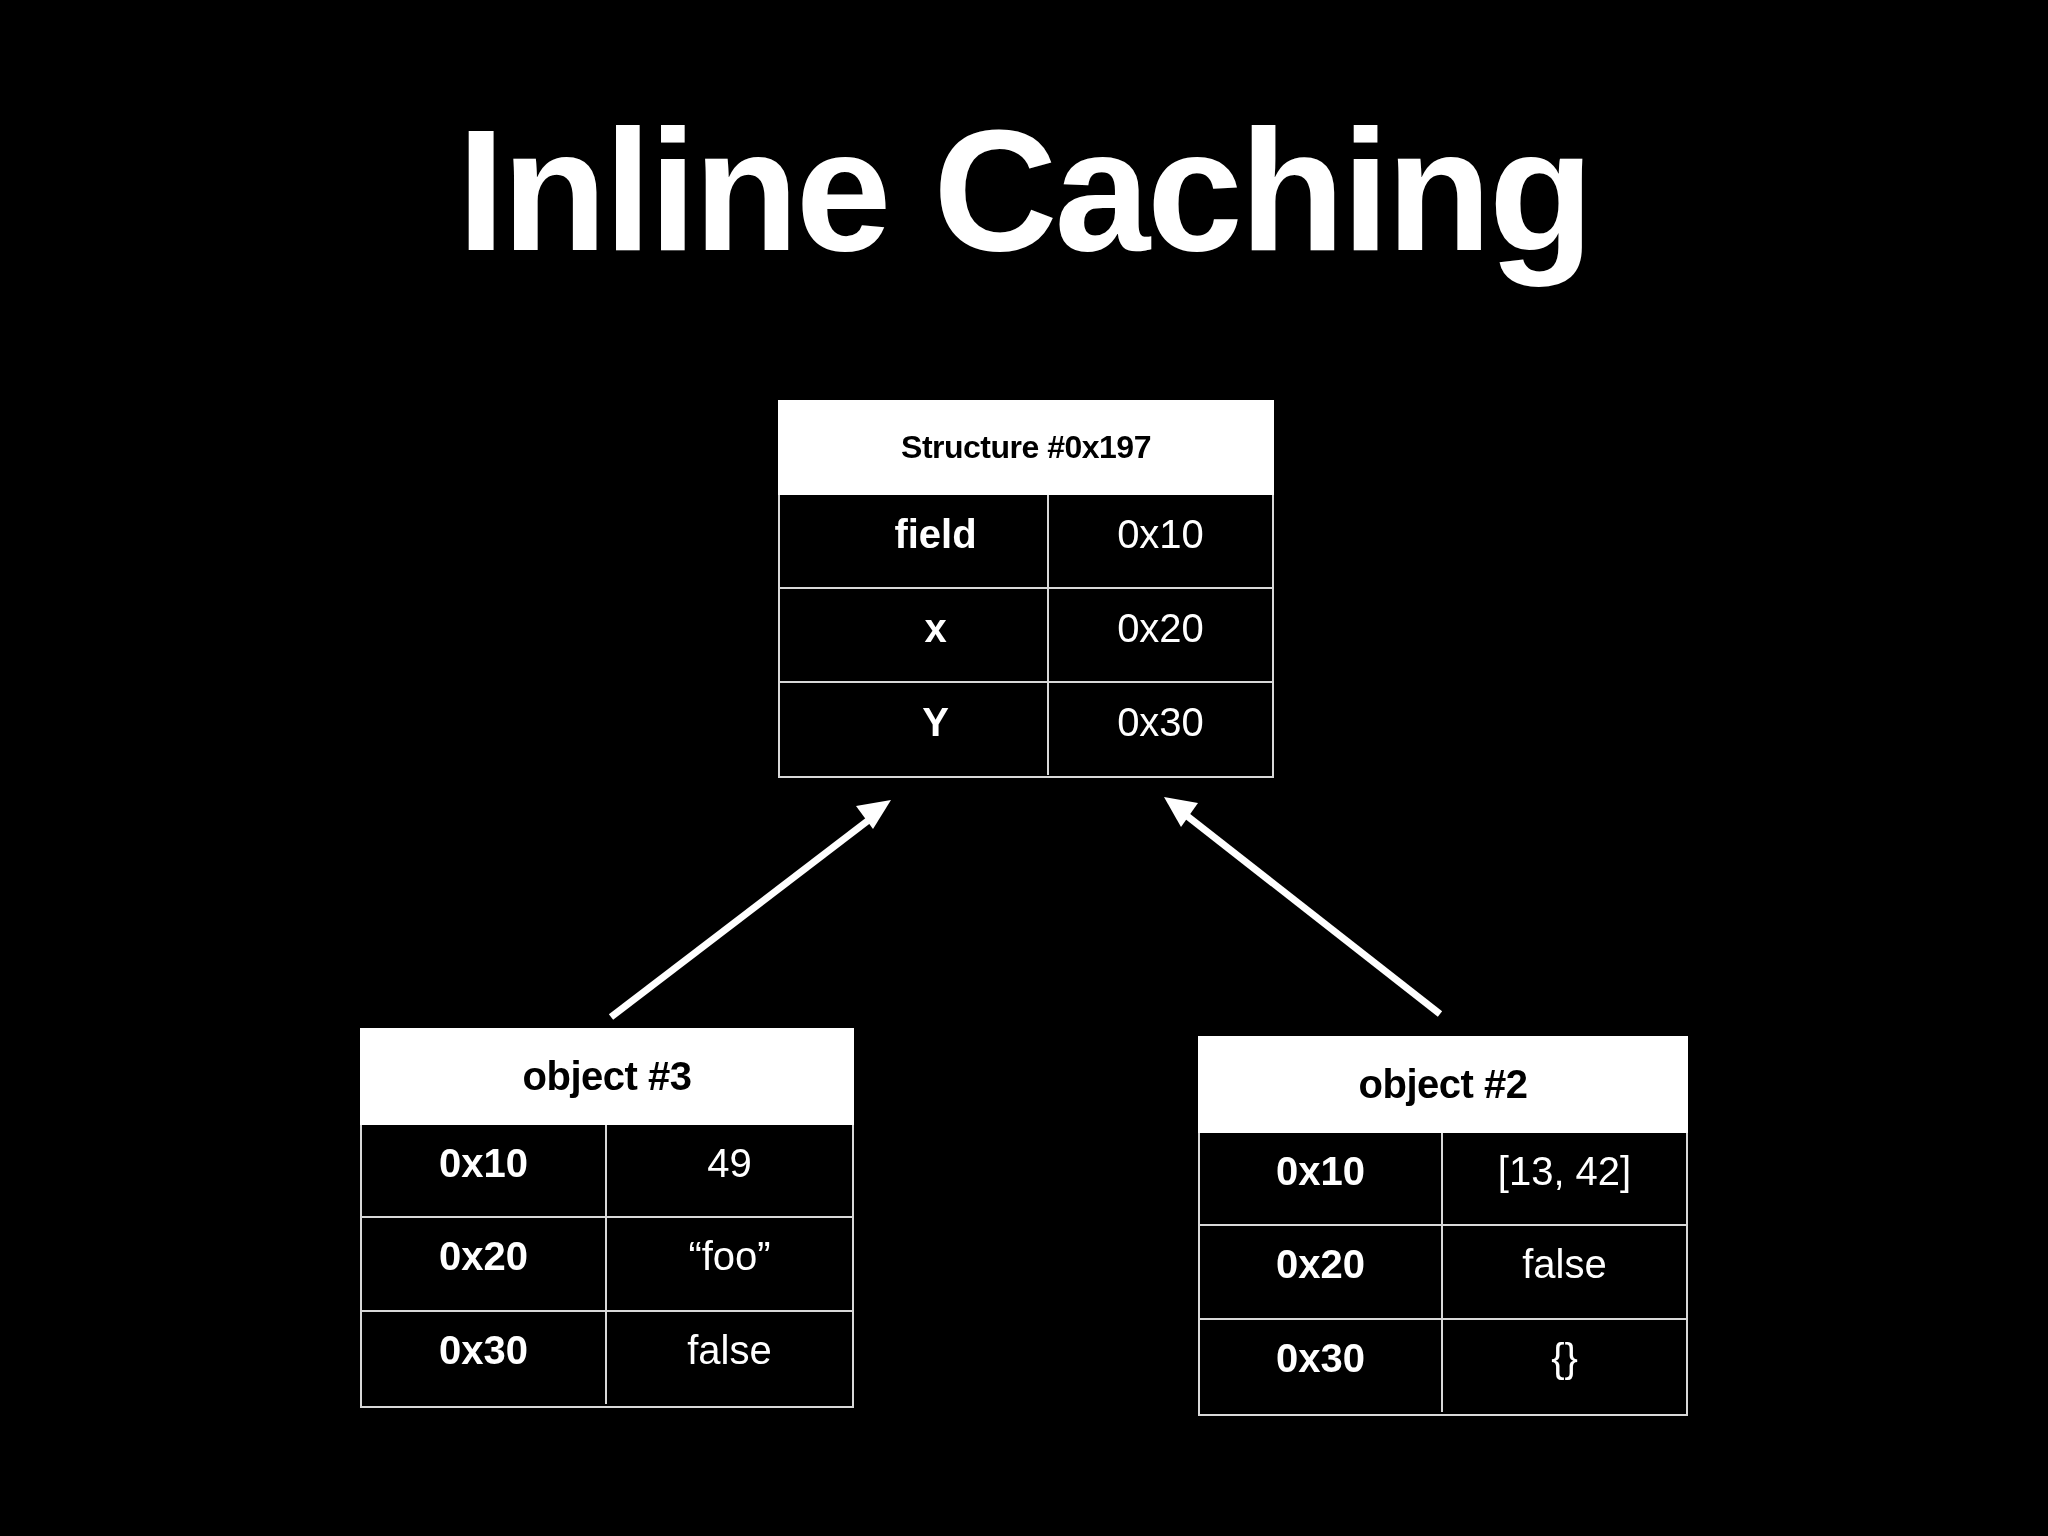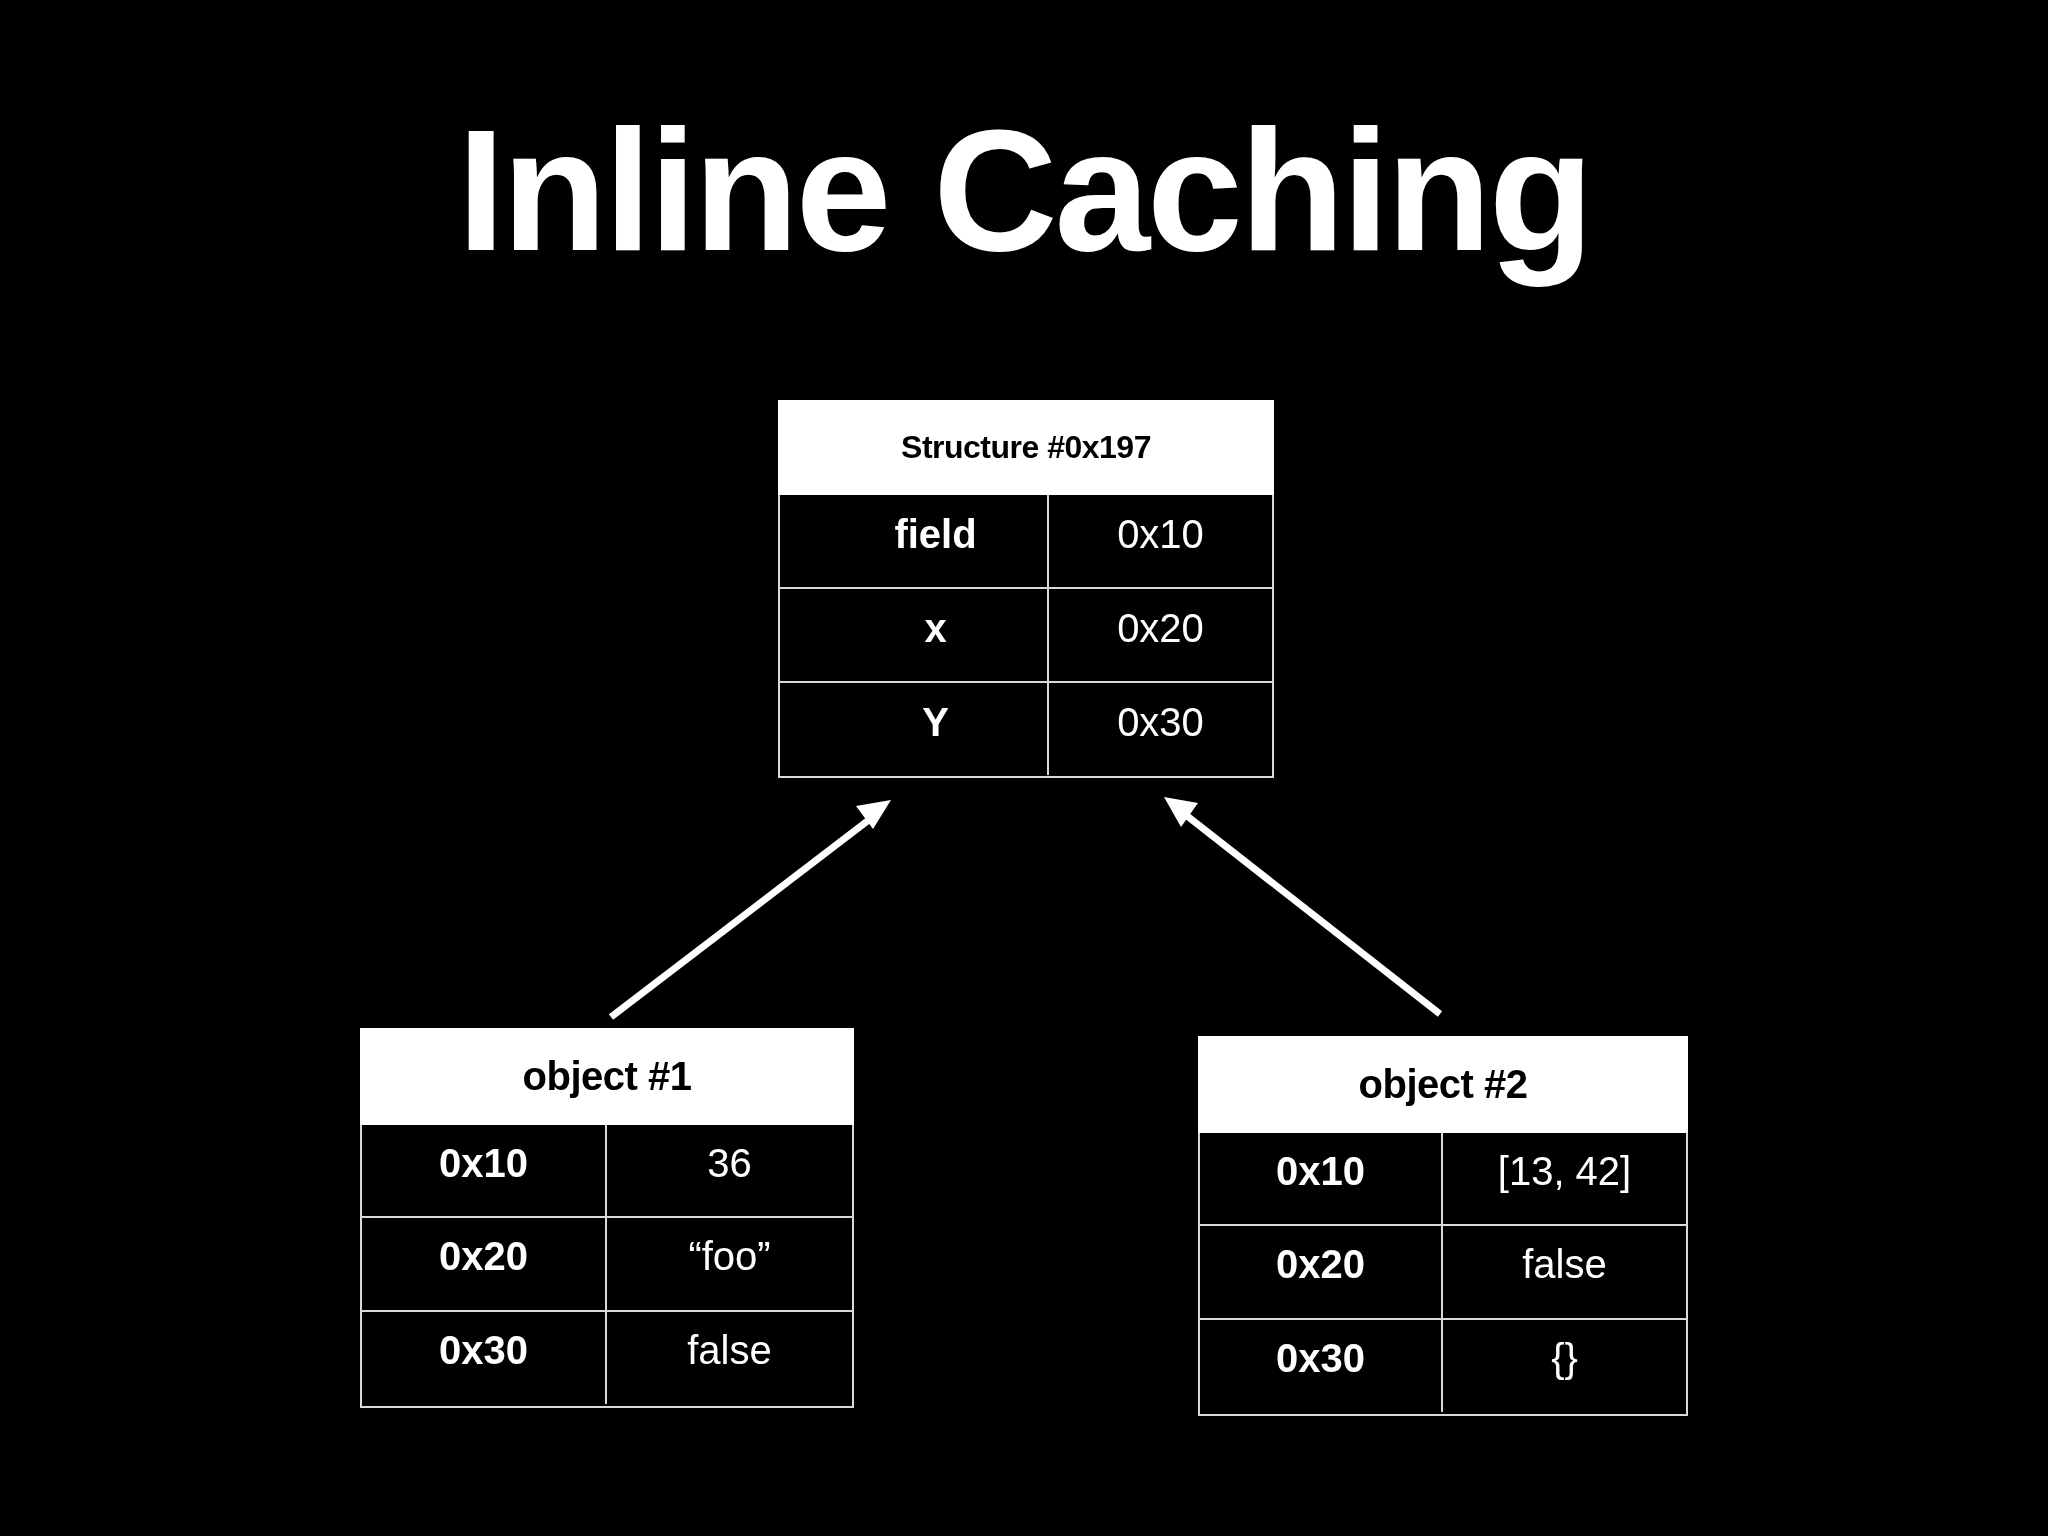--- a/index.html
+++ b/index.html
@@ -168,25 +168,25 @@
         <div class="cell cell-val">0x20</div>
       </div>
       <div class="row">
         <div class="cell cell-key">Y</div>
         <div class="cell cell-val">0x30</div>
       </div>
     </div>
   </div>
 
   <div class="card object-card" id="object1-card">
-    <div class="card-header">object #1</div>
+    <div class="card-header">object #3</div>
     <div class="card-body">
       <div class="row">
         <div class="cell cell-key">0x10</div>
-        <div class="cell cell-val">36</div>
+        <div class="cell cell-val">49</div>
       </div>
       <div class="row">
         <div class="cell cell-key">0x20</div>
         <div class="cell cell-val">“foo”</div>
       </div>
       <div class="row">
         <div class="cell cell-key">0x30</div>
         <div class="cell cell-val">false</div>
       </div>
     </div>

